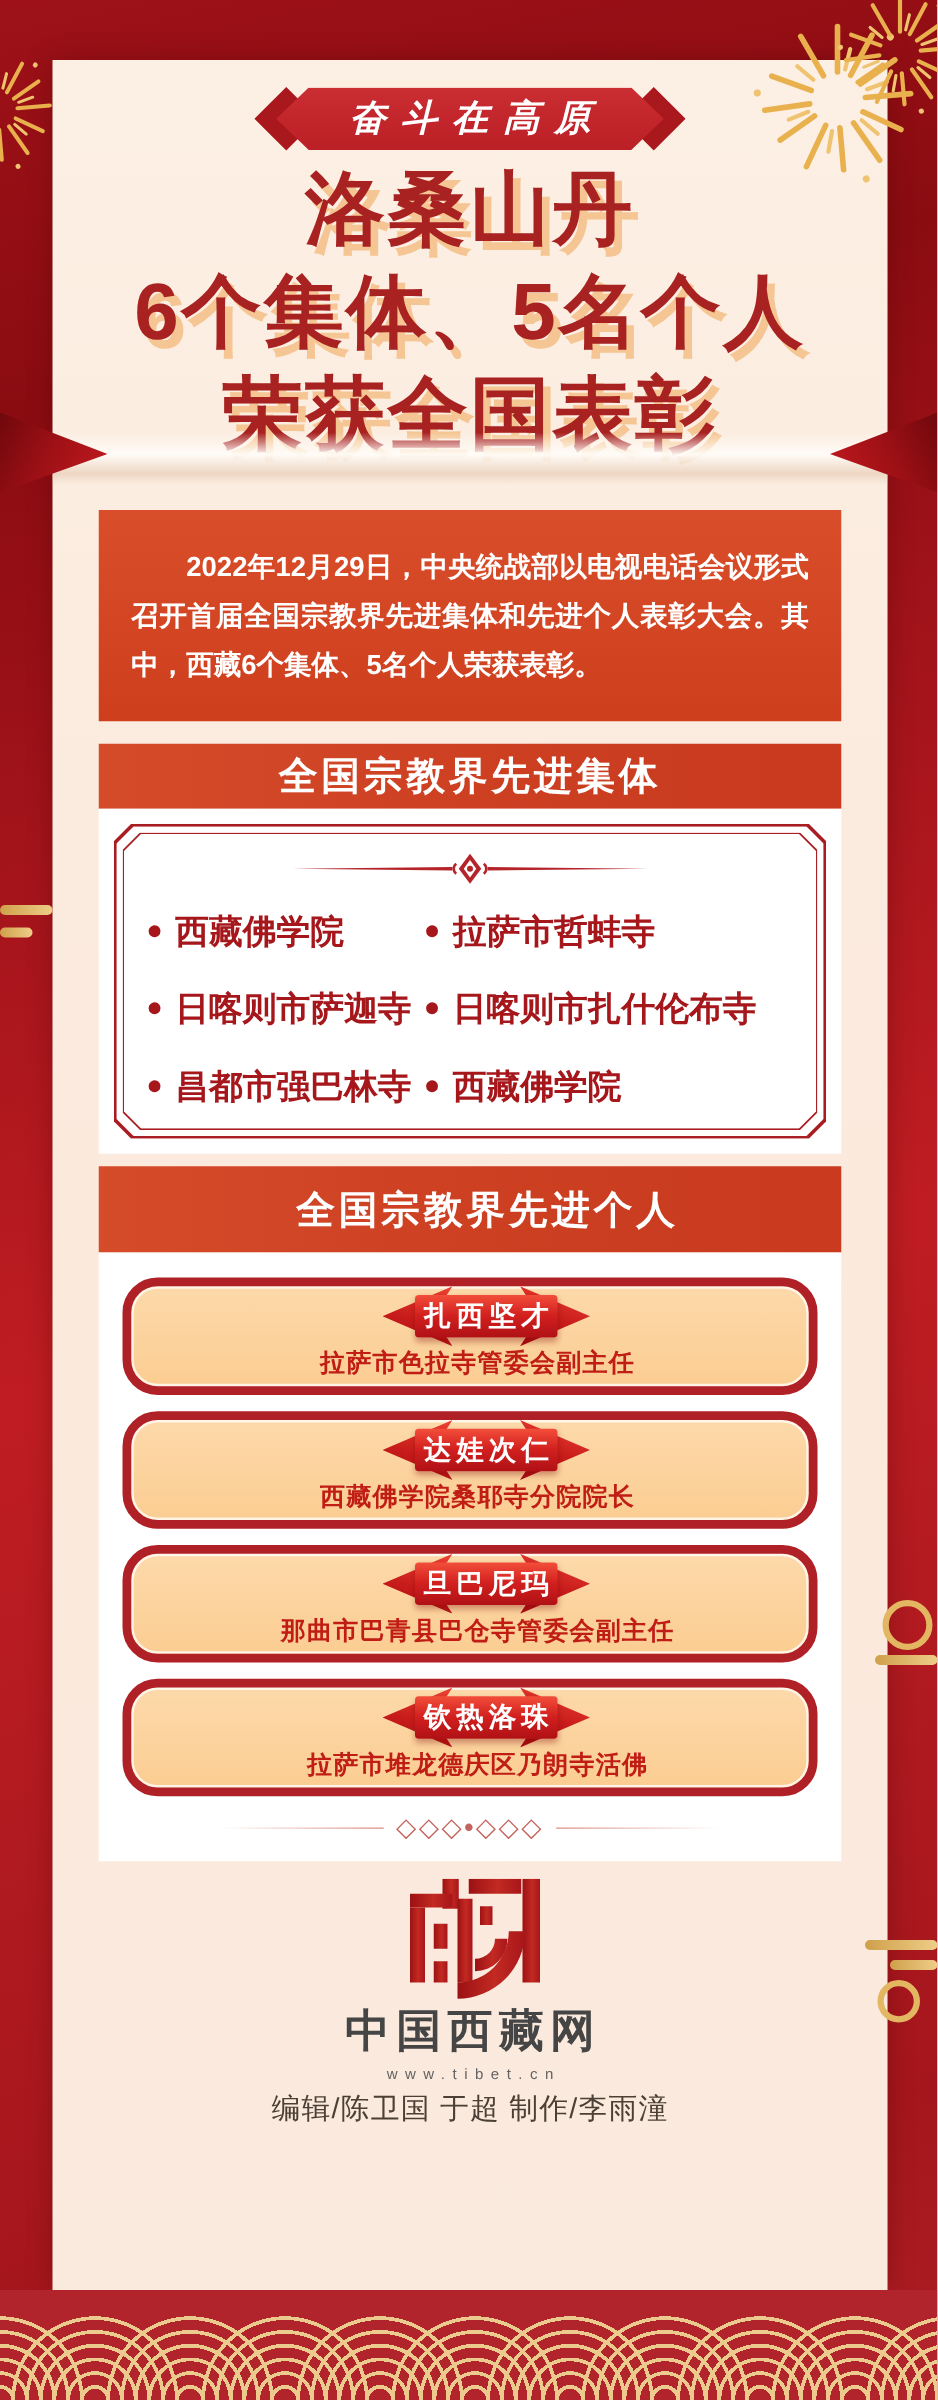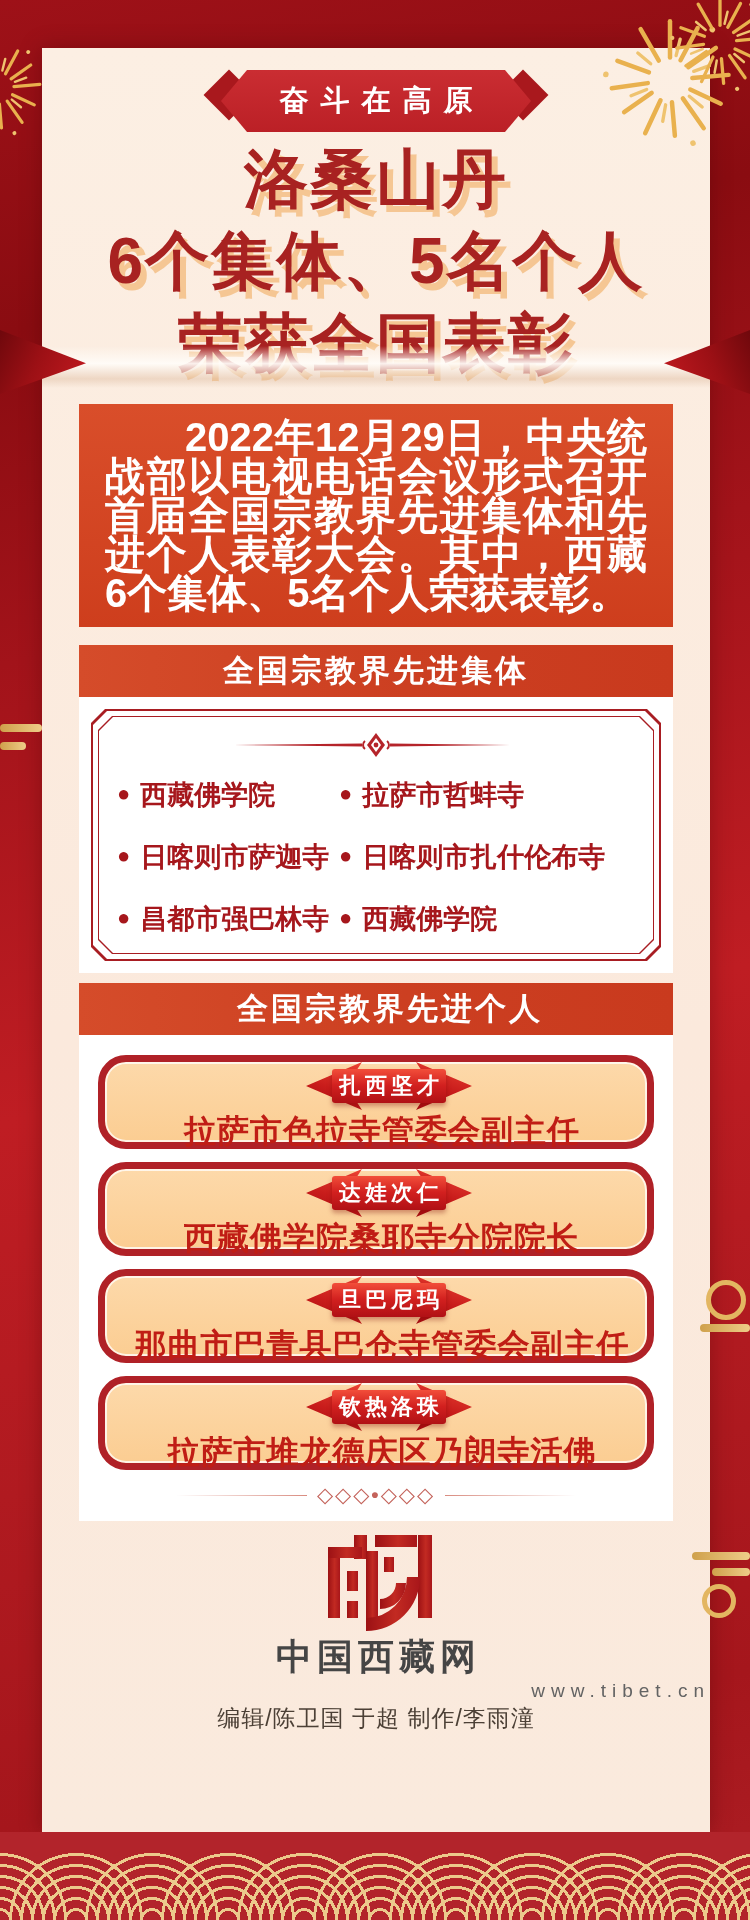--- a/index.html
+++ b/index.html
@@ -4,47 +4,47 @@
 <style>
   html,body{margin:0;padding:0;}
   body{width:750px;font-family:"Liberation Sans","DejaVu Sans",sans-serif;}
   .page{position:relative;width:750px;height:1920px;overflow:hidden;
     background:linear-gradient(168deg,#9e1118 0%,#8a0c11 16%,#a2131a 32%,#bf1d23 54%,#b01a20 72%,#a5161c 88%,#ad1e24 100%);}
   
   .sheet{position:absolute;left:42px;top:48px;width:668px;height:1785px;
     background:linear-gradient(180deg,#fcefe3 0%,#fbe9dc 55%,#faeadd 100%);
     box-shadow:0 0 20px rgba(70,0,0,.35);}
   
-  .ribbon{position:relative;width:310px;height:62px;margin:22px auto 0;}
+  .ribbon{position:relative;width:310px;height:50px;margin:22px auto 0;font-style:italic;}
   .ribbon .end{position:absolute;width:36px;height:36px;top:7px;background:#a9181d;transform:rotate(45deg);}
   .ribbon .end.left{left:-10px;}
   .ribbon .end.right{right:-10px;}
   .ribbon .body{position:absolute;inset:0;display:flex;align-items:center;justify-content:center;
     background:linear-gradient(180deg,#ca2d32 0%,#bb2026 100%);
     clip-path:polygon(26px 0,calc(100% - 26px) 0,100% 50%,calc(100% - 26px) 100%,26px 100%,0 50%);
     color:#fff;font-size:29px;font-weight:700;letter-spacing:12px;text-indent:12px;}
   
   .main-title{margin-top:6px;text-align:center;font-size:64px;line-height:82px;font-weight:900;
     color:#a82221;letter-spacing:2px;text-shadow:6px 7px 0 #f5c693;}
   
   .crease{position:absolute;left:0;right:0;top:298px;height:42px;
     background:linear-gradient(180deg,rgba(255,248,242,0) 0%,rgba(255,252,248,.95) 42%,rgba(224,192,166,.5) 78%,rgba(252,238,228,0) 100%);}
   .fold-tri{position:absolute;top:330px;width:86px;height:64px;z-index:6;}
   .fold-tri.left{left:0;background:linear-gradient(115deg,#6f080c 0%,#9c1015 45%,#c41a20 100%);
     clip-path:polygon(0 0,100% 52%,0 100%);}
   .fold-tri.right{right:0;background:linear-gradient(245deg,#6f080c 0%,#9c1015 45%,#c41a20 100%);
     clip-path:polygon(100% 0,0 52%,100% 100%);}
   
-  .intro{margin:20px 37px 0;padding:14px 26px;background:linear-gradient(180deg,#d94e2a 0%,#ce3e1d 100%);
-    color:#fff;font-size:40px;font-weight:700;line-height:39px;text-align:justify;text-indent:2em;}
+  .intro{margin:36px 37px 0;padding:26px 26px;background:linear-gradient(180deg,#d94e2a 0%,#ce3e1d 100%);
+    color:#fff;font-size:22px;font-weight:700;line-height:39px;text-align:justify;text-indent:2em;}
   
   .band{margin:18px 37px 0;height:52px;display:flex;align-items:center;justify-content:center;
     background:linear-gradient(90deg,#d54c2a 0%,#cc3f21 55%,#c93a1e 100%);
     color:#fff;font-size:31px;font-weight:700;letter-spacing:3px;}
-  .band.second{margin-top:10px;height:52px;padding-left:28px;}
+  .band.second{margin-top:10px;height:69px;padding-left:28px;}
   
   .white-panel{margin:0 37px;background:#fff;}
   .panel1{padding:12px;height:252px;box-sizing:content-box;}
   
   .frame{position:relative;height:252px;}
   .cham{clip-path:polygon(14px 0,calc(100% - 14px) 0,100% 14px,100% calc(100% - 14px),calc(100% - 14px) 100%,14px 100%,0 calc(100% - 14px),0 14px);}
   .frame .l1{position:absolute;inset:0;background:#a81d22;}
   .frame .l2{position:absolute;inset:2px;background:#fff;}
   .frame .l3{position:absolute;inset:7px;background:#a81d22;}
   .frame .l4{position:absolute;inset:8px;background:#fff;}
@@ -63,30 +63,30 @@
   .badge{position:relative;width:166px;height:48px;margin-left:26px;flex:0 0 auto;}
   .badge .wing{position:absolute;top:0;width:56px;height:48px;
     background:linear-gradient(195deg,#ee4434 0%,#c81c1b 55%,#a60d12 100%);}
   .badge .wing.wl{left:0;clip-path:polygon(0 50%,100% 0,72% 50%,100% 100%);}
   .badge .wing.wr{right:0;clip-path:polygon(100% 50%,0 0,28% 50%,0 100%);}
   .badge .plate{position:absolute;left:26px;right:26px;top:7px;bottom:7px;border-radius:3px;
     background:linear-gradient(180deg,#f24e3a 0%,#d2201f 48%,#b01115 100%);
     display:flex;align-items:center;justify-content:center;
     color:#fff;font-size:22px;font-weight:700;letter-spacing:4px;text-indent:4px;
     box-shadow:0 3px 5px rgba(120,0,0,.35);}
-  .award-desc{margin-left:12px;font-size:32px;font-weight:700;color:#c01d15;letter-spacing:1px;white-space:nowrap;}
+  .award-desc{margin-left:12px;font-size:20px;font-weight:700;color:#c01d15;letter-spacing:1px;white-space:nowrap;}
   
   .diamond-divider{display:flex;align-items:center;justify-content:center;margin:8px auto 0;width:400px;}
   .diamond-divider .dline{flex:1;height:1px;background:linear-gradient(90deg,rgba(214,124,111,0),#d98c80);}
   .diamond-divider .dline.r{background:linear-gradient(90deg,#d98c80,rgba(214,124,111,0));}
   .diamond-divider .dglyphs{margin:0 10px;color:#c4635b;font-size:21px;letter-spacing:2px;font-weight:700;}
   
   .logo{display:block;margin:14px auto 0;}
   .site-name{margin-top:2px;text-align:center;font-size:36px;line-height:44px;font-weight:700;color:#454545;letter-spacing:5px;text-indent:5px;}
-  .site-url{text-align:right;font-size:19px;line-height:24px;color:#636363;letter-spacing:6px;text-indent:6px;}
+  .site-url{text-align:center;font-size:12px;line-height:24px;color:#636363;letter-spacing:6px;text-indent:6px;}
   .credits{text-align:center;font-size:23px;line-height:30px;color:#4c4036;letter-spacing:1px;}
   
   .bottom-band{position:absolute;left:0;right:0;bottom:0;height:88px;background-color:#b2242b;
     background-image:
       radial-gradient(circle at 50% 100%,rgba(0,0,0,0) 0 9px,#ecc98c 9px 12px,rgba(0,0,0,0) 12px 20px,#ecc98c 20px 23px,rgba(0,0,0,0) 23px 31px,#ecc98c 31px 34px,rgba(0,0,0,0) 34px 42px,#ecc98c 42px 45px,rgba(0,0,0,0) 45px 53px,#ecc98c 53px 56px,rgba(0,0,0,0) 56px 64px,#ecc98c 64px 67px,rgba(0,0,0,0) 67px),
       radial-gradient(circle at 50% 100%,rgba(0,0,0,0) 0 9px,#ecc98c 9px 12px,rgba(0,0,0,0) 12px 20px,#ecc98c 20px 23px,rgba(0,0,0,0) 23px 31px,#ecc98c 31px 34px,rgba(0,0,0,0) 34px 42px,#ecc98c 42px 45px,rgba(0,0,0,0) 45px 53px,#ecc98c 53px 56px,rgba(0,0,0,0) 56px 64px,#ecc98c 64px 67px,rgba(0,0,0,0) 67px);
     background-size:152px 88px;background-position:0 0,76px 0;background-repeat:repeat-x;}
   
   .fw{position:absolute;z-index:7;}
   .gold-bar{position:absolute;height:8px;border-radius:4px;background:linear-gradient(90deg,#cfa04b,#eecd88);}

